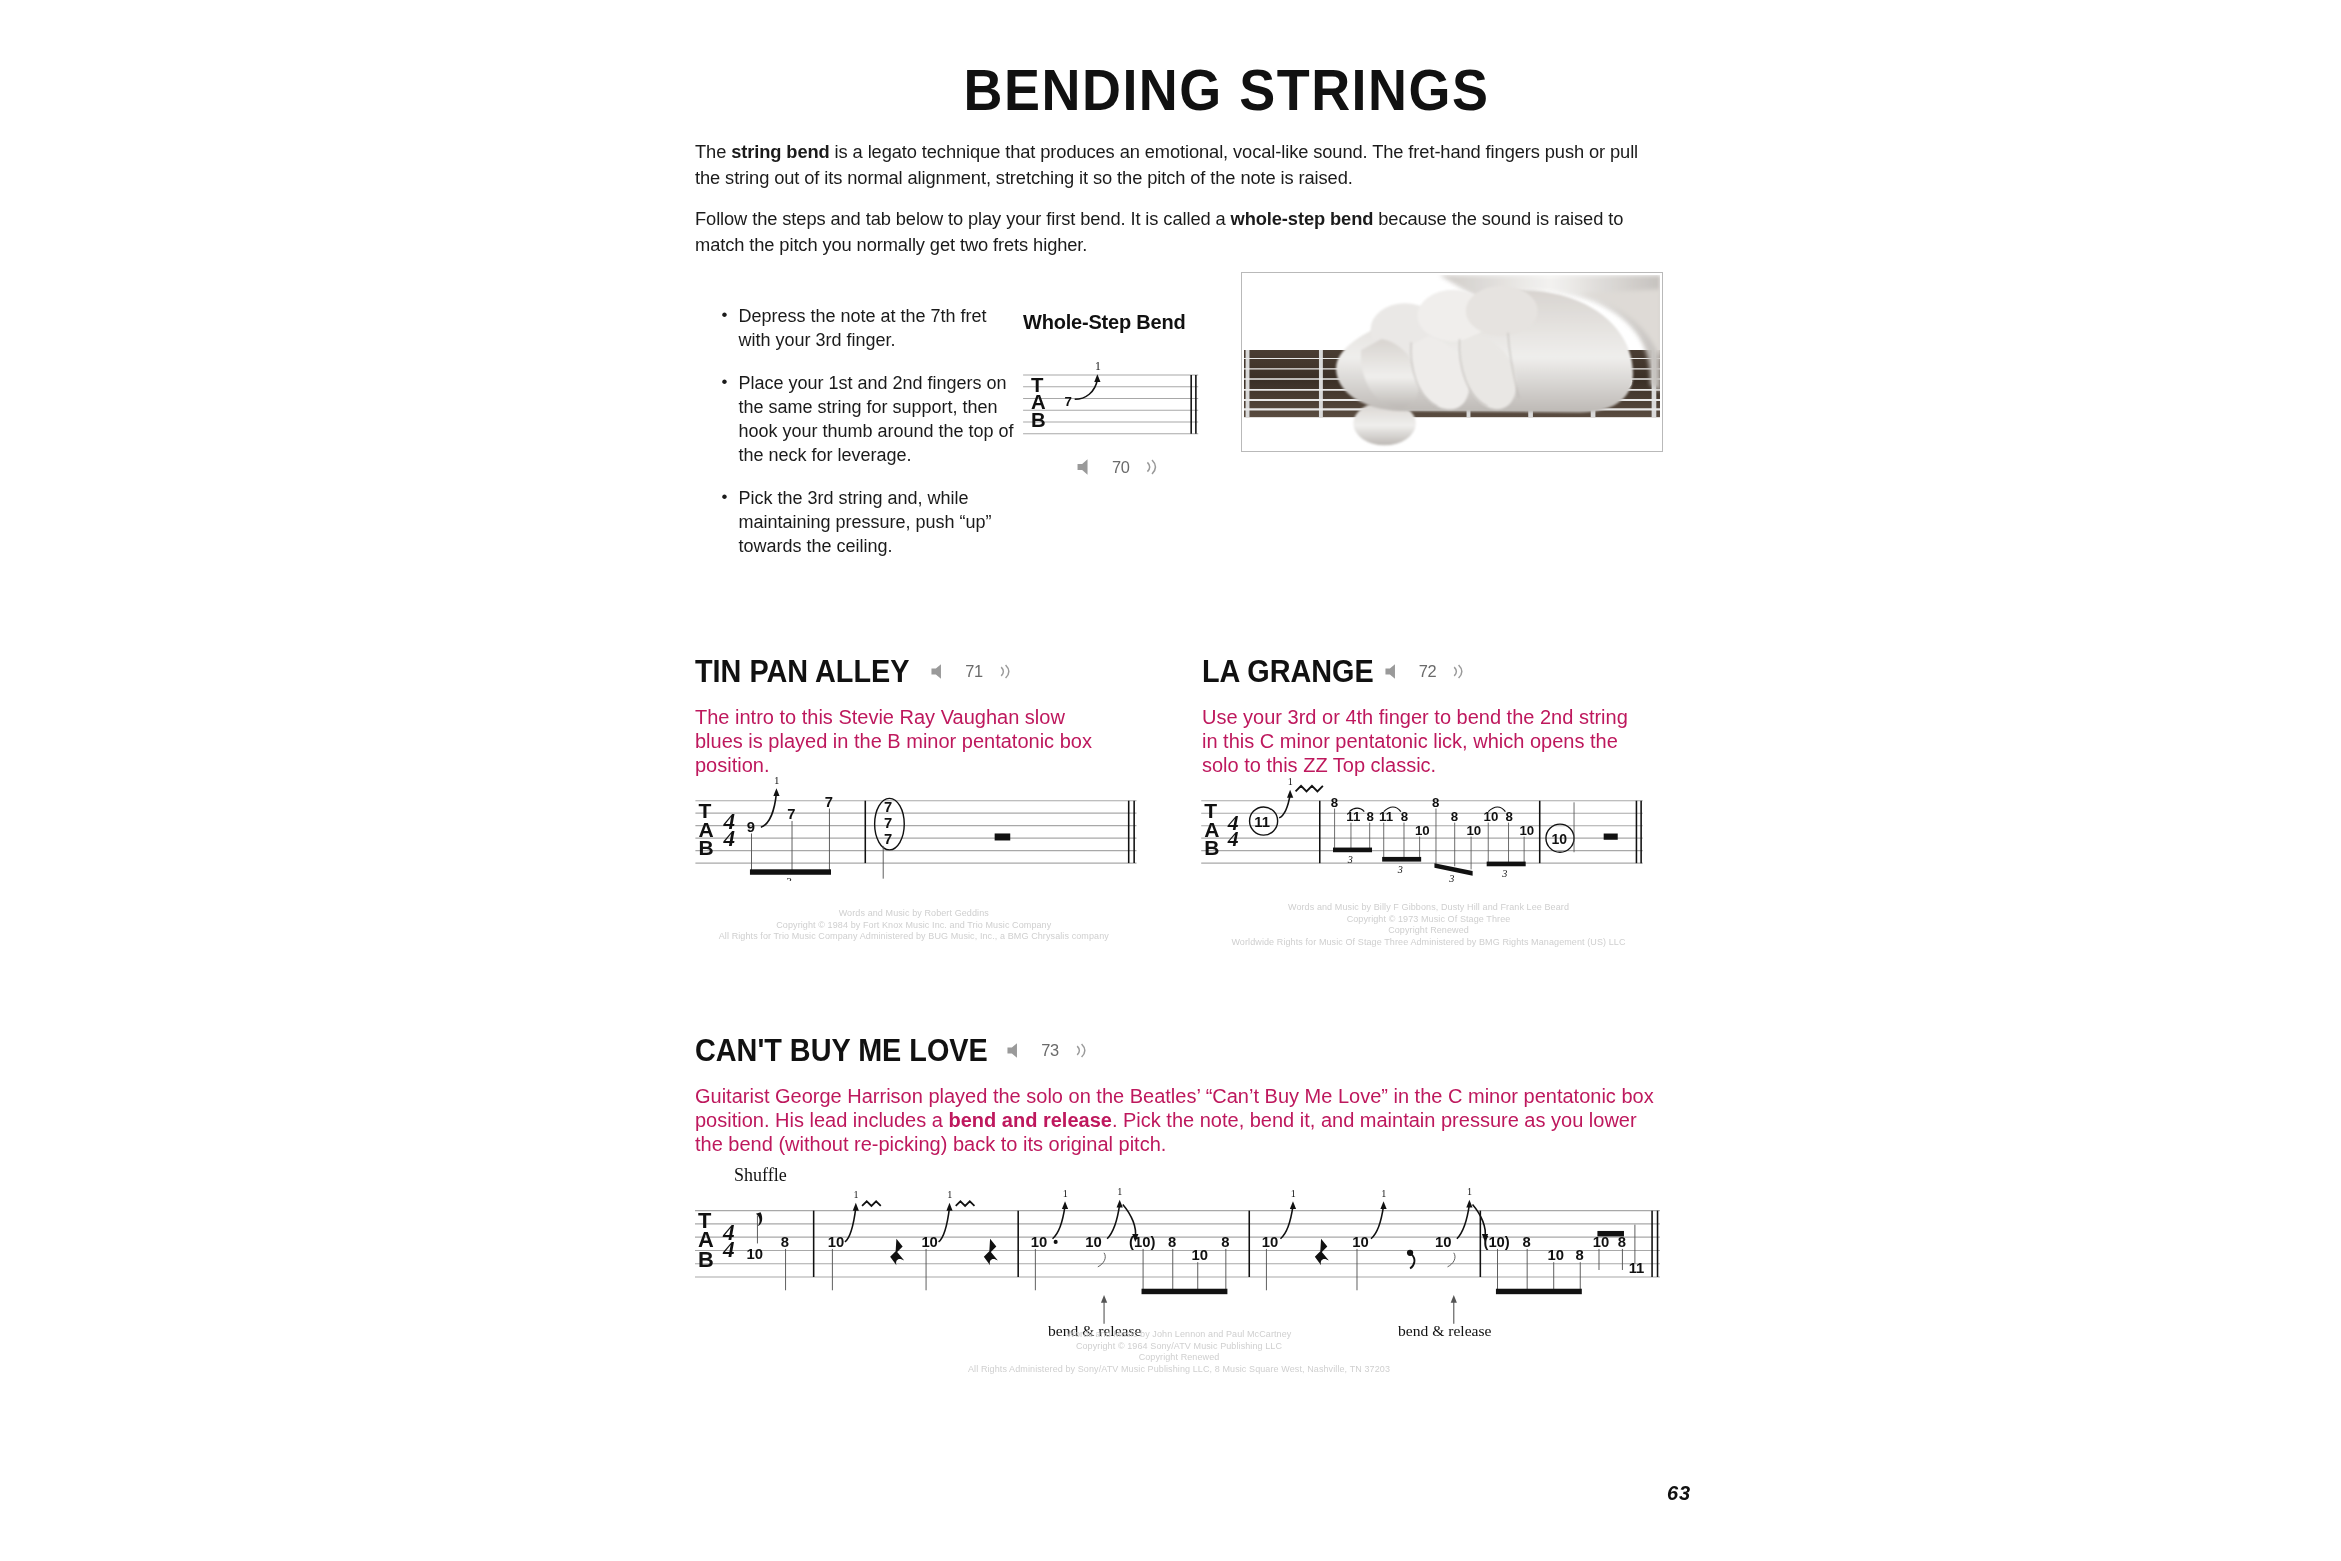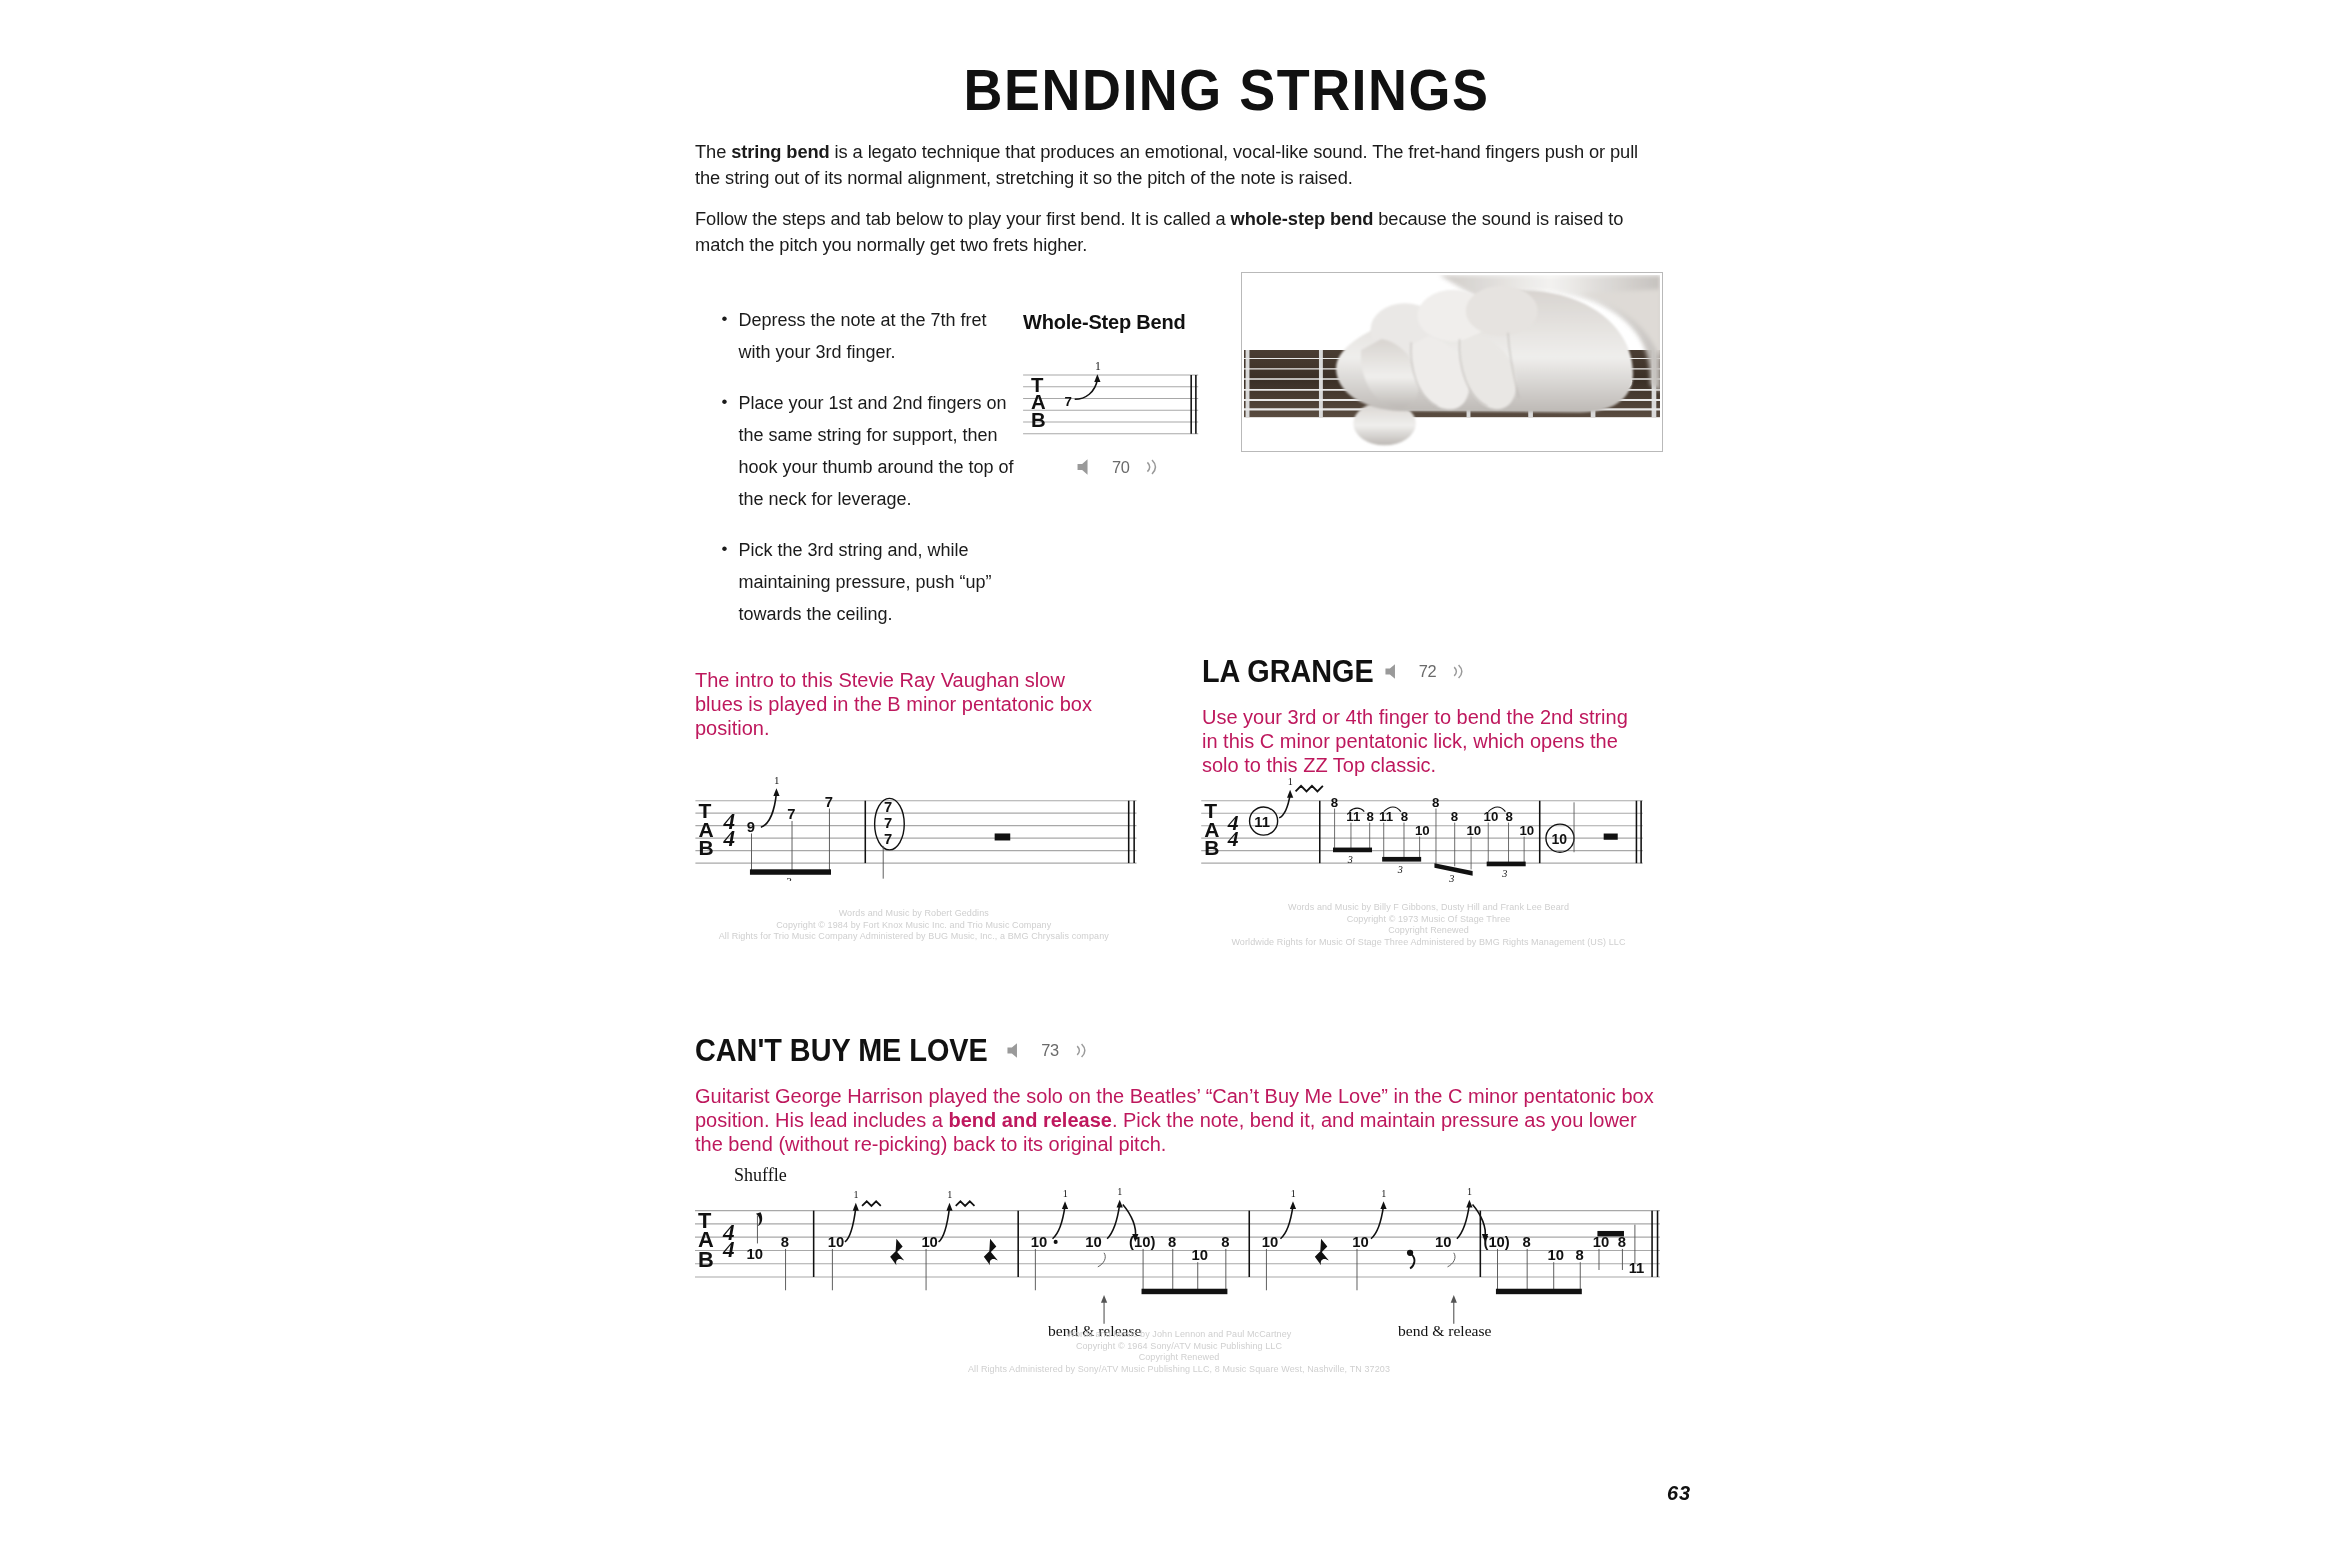--- a/index.html
+++ b/index.html
@@ -33,21 +33,21 @@
     font-size:18.3px; line-height:26px; color:#1b1b1b;
     letter-spacing:-0.1px;
   }
   .para b{ font-weight:700; }
   #para1{ left:0; top:139px; }
   #para2{ left:0; top:206px; }
 
   
   .bullets{ position:absolute; left:23.4px; top:304px; width:304px; }
   .bullet{ position:relative; padding-left:20px; margin-bottom:19px;
-           font-size:18px; line-height:32px; color:#1b1b1b; }
+           font-size:18px; line-height:24px; color:#1b1b1b; }
   .bullet::before{ content:"\2022"; position:absolute; left:3.1px; top:-0.8px; font-size:17px; }
 
   
   .wsb{ position:absolute; left:328px; top:311px; width:226px; }
   .wsb-label{ font-size:20px; font-weight:700; color:#111; letter-spacing:-0.2px;}
 
   
   .photo{
     position:absolute; left:546px; top:272px; width:422px; height:180px;
     border:0.8px solid #b9b9b9; background:#fff; overflow:hidden;
@@ -223,20 +223,33 @@
             <path d="M276,82 C274,118 286,156 312,168"></path>
             <path d="M338,74 C340,110 348,140 352,158"></path>
           </g>
 
           <path d="M430,24 C480,34 520,68 534,110 L534,18 Z" fill="#dedad6" filter="url(#blur2)"></path>
         </svg>
       </div>
     </div>
 
     <div style="position:absolute;left:0;top:653px;width:437px;">
+      <div class="song-head">
+        <span class="song-title">TIN PAN ALLEY</span>
+        <span class="audio" style="margin-left:-14px;">
+          <svg width="19" height="19" viewBox="0 0 26 26">
+            <polygon points="2,9 8,9 15,3 15,23 8,17 2,17" fill="#9a9a9a"></polygon>
+          </svg>
+          <span class="num">71</span>
+          <svg width="11.7" height="19" viewBox="0 0 16 26">
+            <path d="M3,7 C7,11 7,15 3,19" stroke="#9a9a9a" stroke-width="2" fill="none"></path>
+            <path d="M9,4 C15,10 15,16 9,22" stroke="#9a9a9a" stroke-width="2" fill="none"></path>
+          </svg>
+        </span>
+      </div>
       <div class="song-desc" style="width:422px;">The intro to this Stevie Ray Vaughan slow blues is played in the B minor pentatonic box position.</div>
     </div>
 
     <div class="staff" style="left:0px;top:768px;">
       <svg width="445" height="113" viewBox="0 0 570 145">
         <g stroke="#a8a8a8" stroke-width="1.5">
           <line x1="0" y1="42" x2="566" y2="42"></line>
           <line x1="0" y1="58" x2="566" y2="58"></line>
           <line x1="0" y1="74" x2="566" y2="74"></line>
           <line x1="0" y1="90" x2="566" y2="90"></line>

